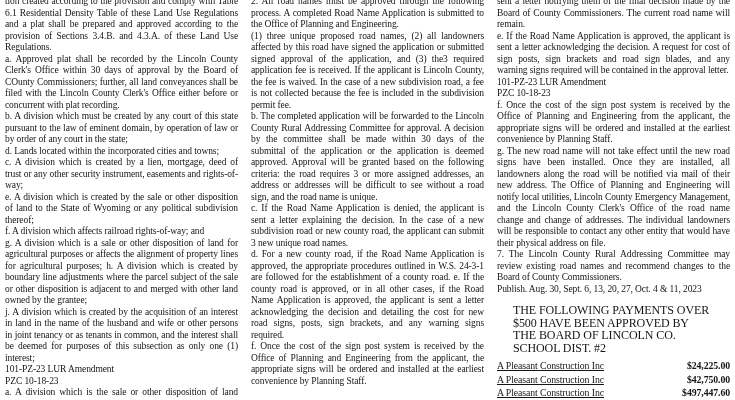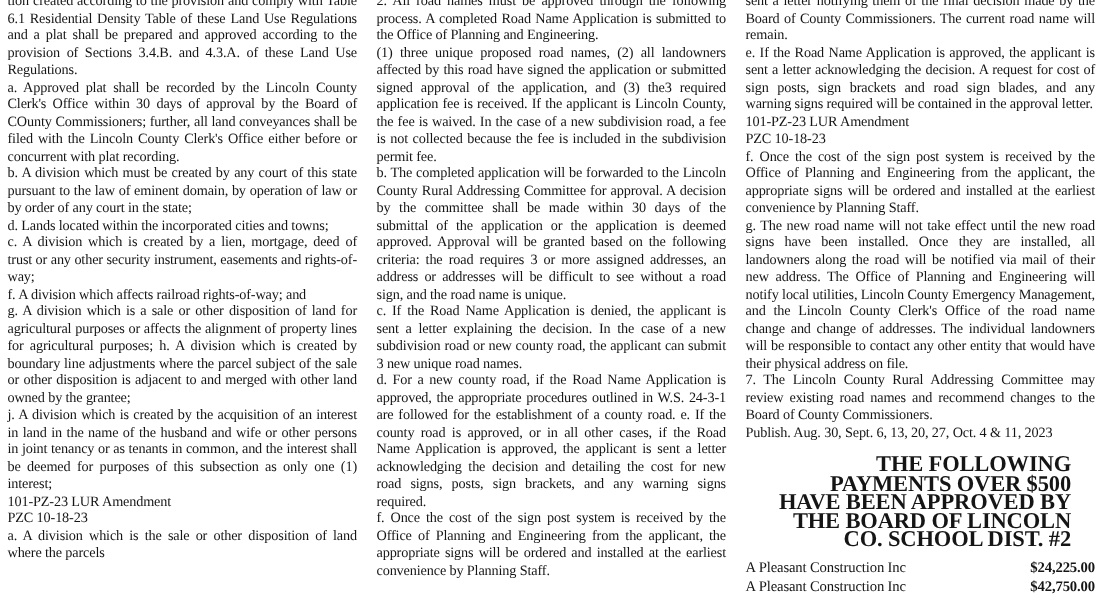--- a/index.html
+++ b/index.html
@@ -32,50 +32,51 @@
   .col p {
     margin: 0;
   }
   p.bold {
     font-weight: normal;
   }
   .payments {
     margin-top: 9px;
   }
   .pay-heading {
-    font-weight: bold;
-    text-align: right;
-    font-size: 15px;
+    font-weight: normal;
+    text-align: left;
+    font-size: 12px;
     line-height: 12.6px;
     padding: 0 16px;
   }
   .pay-rows {
     margin-top: 5px;
   }
   .pay-row {
     display: flex;
     justify-content: space-between;
     align-items: baseline;
     font-size: 9.8px;
     line-height: 13.2px;
   }
-  .pay-row .payee { text-align: left; }
+  .pay-row .payee { text-align: left; text-decoration: underline; }
   .pay-row .amount { text-align: right; white-space: nowrap; font-weight: bold; }
 </style>
 </head>
 <body>
 
 <div class="page">
 
   <div class="col">
     <p>tion created according to the provision and comply with Table 6.1 Residential Density Table of these Land Use Regulations and a plat shall be prepared and approved according to the provision of Sections 3.4.B. and 4.3.A. of these Land Use Regulations.</p>
     <p>a. Approved plat shall be recorded by the Lincoln County Clerk's Office within 30 days of approval by the Board of COunty Commissioners; further, all land conveyances shall be filed with the Lincoln County Clerk's Office either before or concurrent with plat recording.</p>
     <p>b. A division which must be created by any court of this state pursuant to the law of eminent domain, by operation of law or by order of any court in the state;</p>
     <p>d. Lands located within the incorporated cities and towns;</p>
     <p>c. A division which is created by a lien, mortgage, deed of trust or any other security instrument, easements and rights-of-way;</p>
+    <p>e. A division which is created by the sale or other disposition of land to the State of Wyoming or any political subdivision thereof;</p>
     <p>f. A division which affects railroad rights-of-way; and</p>
     <p>g. A division which is a sale or other disposition of land for agricultural purposes or affects the alignment of property lines for agricultural purposes; h. A division which is created by boundary line adjustments where the parcel subject of the sale or other disposition is adjacent to and merged with other land owned by the grantee;</p>
     <p>j. A division which is created by the acquisition of an interest in land in the name of the husband and wife or other persons in joint tenancy or as tenants in common, and the interest shall be deemed for purposes of this subsection as only one (1) interest;</p>
     <p class="bold">101-PZ-23 LUR Amendment</p>
     <p class="bold">PZC 10-18-23</p>
     <p>a. A division which is the sale or other disposition of land where the parcels</p>
   </div>
 
   <div class="col">
     <p>2. All road names must be approved through the following process. A completed Road Name Application is submitted to the Office of Planning and Engineering.</p>

